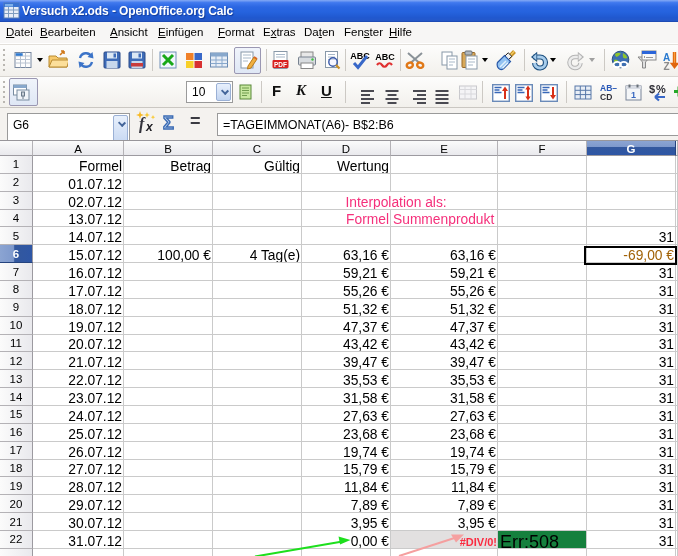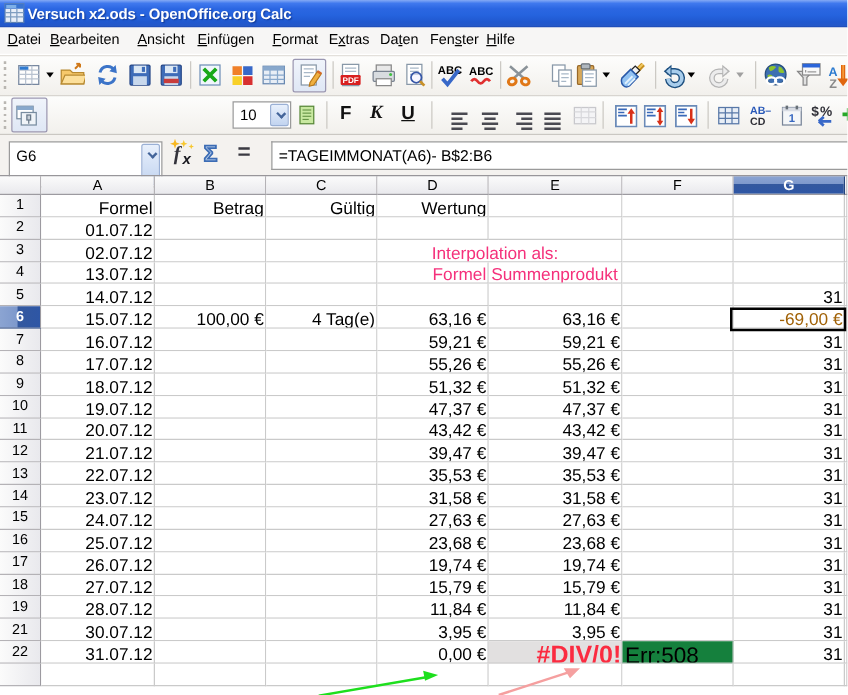--- a/index.html
+++ b/index.html
@@ -31,21 +31,21 @@
 .sheet td { overflow:hidden; white-space:nowrap; vertical-align:bottom; line-height:12px; }
 td.ch { background:linear-gradient(180deg,#fbfbfb,#e9e9ed); border-right:1px solid #b4b2b6; border-bottom:1px solid #9c9aa0; text-align:center; font-size:11.5px; color:#000; vertical-align:middle; padding-top:2px; }
 td.chsel { background:linear-gradient(180deg,#8ba4d2 0%,#7e99cc 42%,#33589e 46%,#2e56a5 100%); color:#fff; font-weight:bold; border-right:1px solid #24437e; }
 td.rh { background:linear-gradient(90deg,#fbfbfb,#e9e9ed); border-right:1px solid #9c9aa0; border-bottom:1px solid #b4b2b6; text-align:center; font-size:11.5px; color:#000; vertical-align:middle; }
 td.rhsel { background:linear-gradient(90deg,#8ba4d2 0%,#7e99cc 42%,#33589e 46%,#2e56a5 100%); color:#fff; font-weight:bold; border-bottom:1px solid #24437e; }
 td.c { border-right:1px solid #cacaca; border-bottom:1px solid #cacaca; text-align:right; padding-right:1px; padding-bottom:0; color:#000; background:#fff; }
 td.lft { text-align:left; padding-left:2px; }
 td.ctr { text-align:center; }
 td.c.pink, .pink { color:#f5307b; }
 td.c.red { color:#a16207; }
-td.derr { color:#fb2b40; font-weight:bold; background:#e2e0e0; font-size:20px; padding-right:0; }
+td.derr { color:#fb2b40; font-weight:bold; background:#e2e0e0; font-size:11px; padding-right:0; }
 td.errf { font-family:Liberation Sans, sans-serif; font-size:18px; background:#15803d; }
 .selrect { position:absolute; left:583.8px; top:245.6px; width:93.4px; height:19.8px; border:2.7px solid #000; z-index:5; }
 .overlay { position:absolute; left:0; top:0; width:678px; height:556px; z-index:6; pointer-events:none; }
 </style></head>
 <body>
 <div class="titlebar">
  <svg width="17" height="17" viewBox="0 0 17 17">
       <rect x="1" y="1" width="15" height="15" fill="#e8eef8" stroke="#5a7fb4"></rect>
       <rect x="1" y="1" width="15" height="4" fill="#3a74d0"></rect>
       <path d="M1 8h15M1 11.5h15M5.5 5v11M10.5 5v11" stroke="#7f9dc0" stroke-width="1" fill="none"></path>
@@ -542,20 +542,31 @@
         <td class="c " style="">28.07.12</td>
         <td class="c " style=""></td>
         <td class="c " style=""></td>
         <td class="c " style="">11,84 €</td>
         <td class="c " style="">11,84 €</td>
         <td class="c " style=""></td>
         <td class="c " style="">31</td>
         <td class="c " style=""></td>
       </tr>
       <tr style="height:17.87px">
+        <td class="rh ">20</td>
+        <td class="c " style="">29.07.12</td>
+        <td class="c " style=""></td>
+        <td class="c " style=""></td>
+        <td class="c " style="">7,89 €</td>
+        <td class="c " style="">7,89 €</td>
+        <td class="c " style=""></td>
+        <td class="c " style="">31</td>
+        <td class="c " style=""></td>
+      </tr>
+      <tr style="height:17.87px">
         <td class="rh ">21</td>
         <td class="c " style="">30.07.12</td>
         <td class="c " style=""></td>
         <td class="c " style=""></td>
         <td class="c " style="">3,95 €</td>
         <td class="c " style="">3,95 €</td>
         <td class="c " style=""></td>
         <td class="c " style="">31</td>
         <td class="c " style=""></td>
       </tr>

